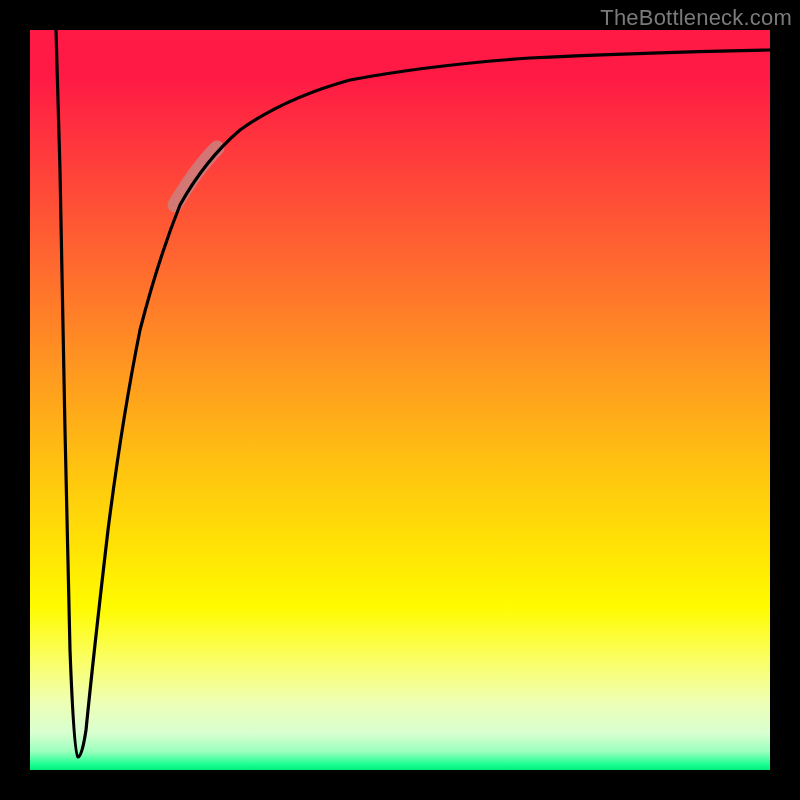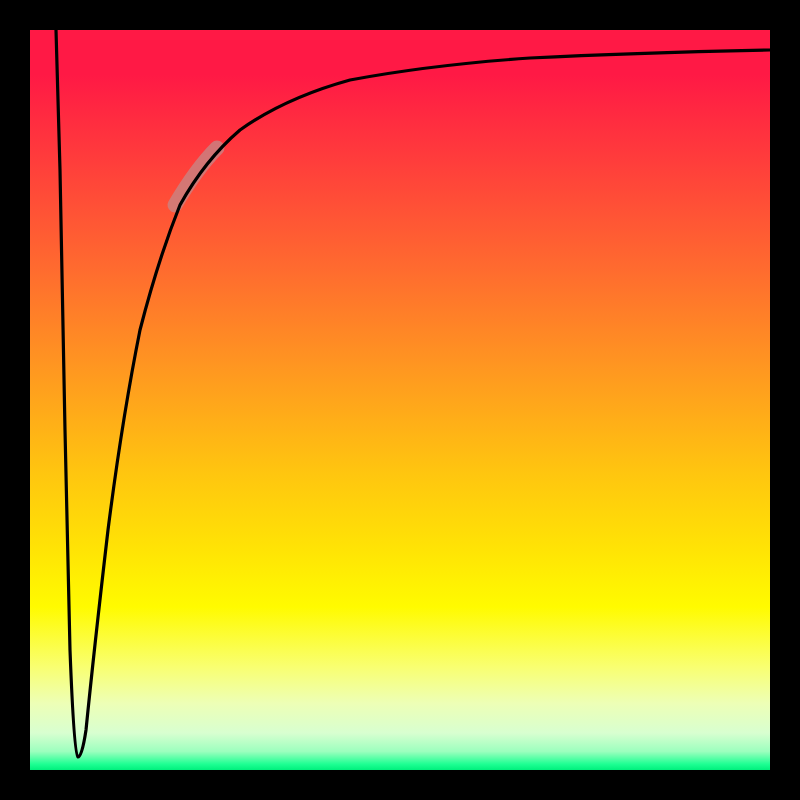--- a/index.html
+++ b/index.html
@@ -80,13 +80,14 @@
                Q 92 390 110 300
                Q 128 230 150 175
                Q 175 130 210 100
                Q 255 68 320 50
                Q 400 35 500 28
                Q 600 23 740 20" stroke="#000" stroke-width="3.2" fill="none" stroke-linejoin="round" stroke-linecap="round"></path>
     </svg>
 
   </div>
 
+  <div class="watermark">TheBottleneck.com</div>
 </div>
 
 </body></html>

